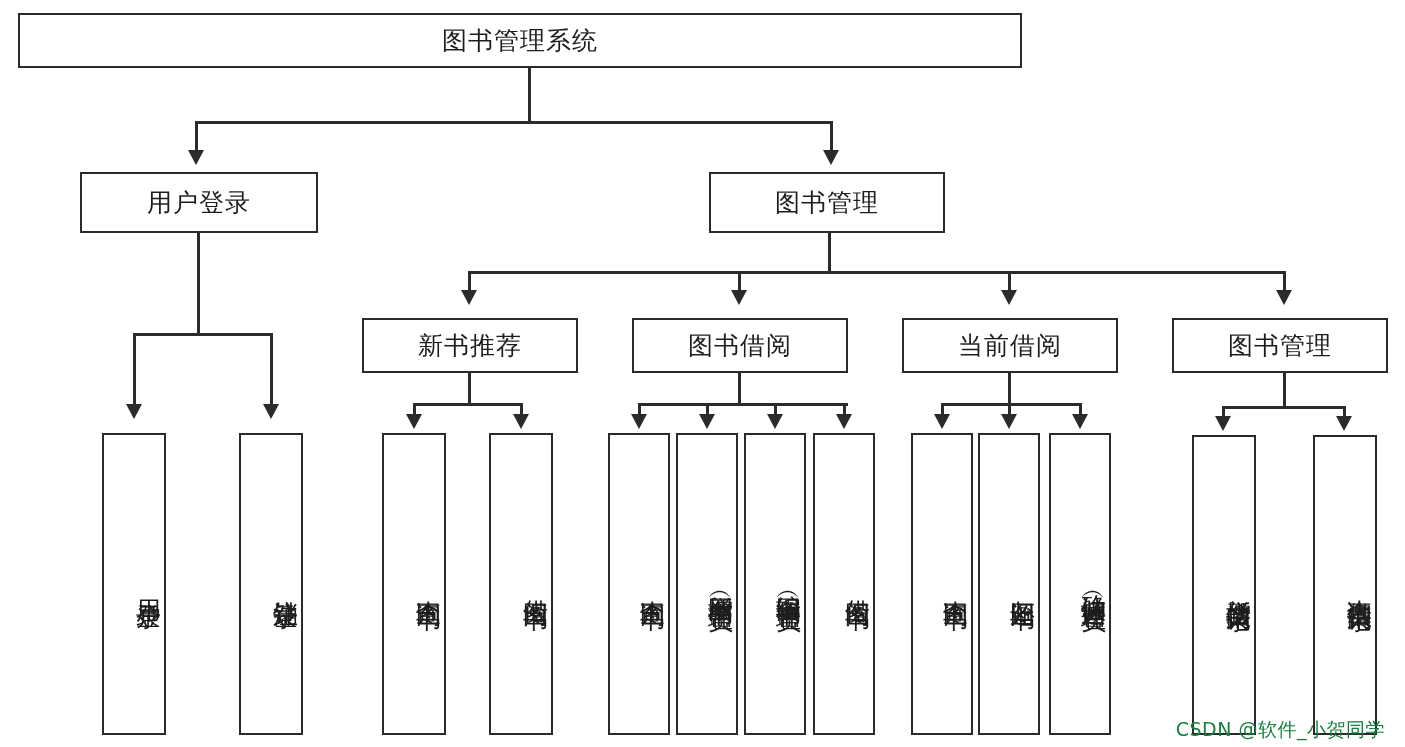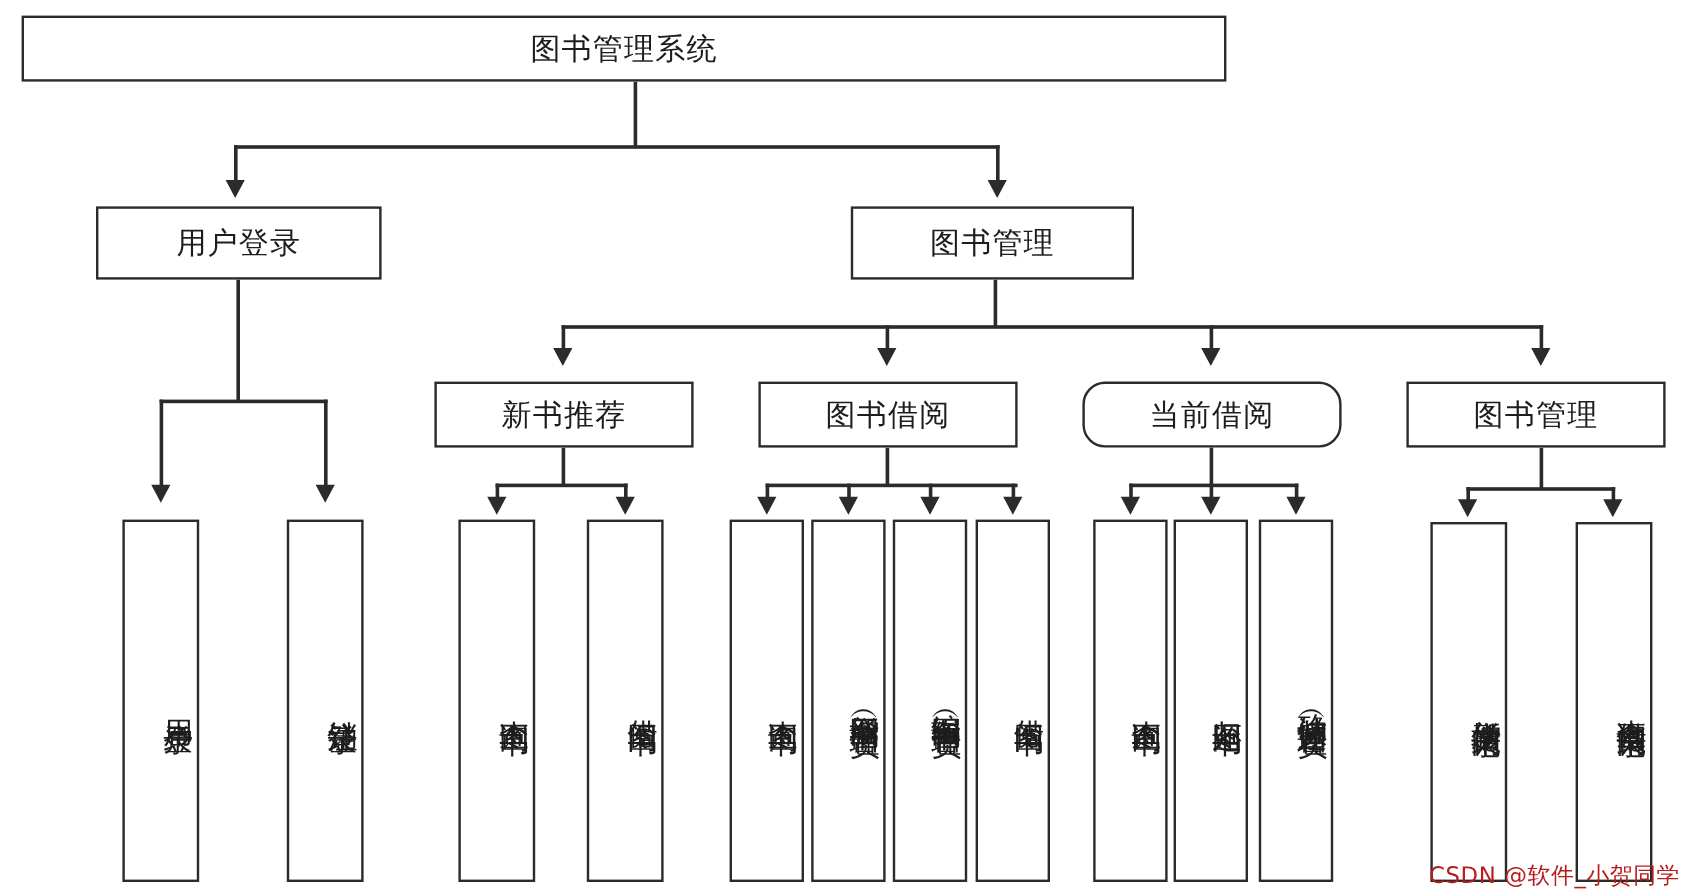--- a/index.html
+++ b/index.html
@@ -65,24 +65,24 @@
     width: 0;
     height: 0;
     border-left: 8px solid transparent;
     border-right: 8px solid transparent;
     border-top: 15px solid #2b2b2b;
     z-index: 2;
   }
   
   #watermark {
     position: absolute;
-    right: 5px;
+    right: 20px;
     bottom: 4px;
     font-size: 19px;
-    color: #b91c1c;
+    color: #15803d;
     letter-spacing: 0.5px;
     z-index: 9;
     white-space: nowrap;
   }
 </style>
 </head>
 <body>
 
 <div id="canvas">
 
@@ -123,21 +123,21 @@
   <div class="arrow" style="left:731px; top:290px;"></div>
   <div class="arrow" style="left:1001px; top:290px;"></div>
   <div class="arrow" style="left:1276px; top:290px;"></div>
 
   <div class="node horiz" style="left:632px; top:318px; width:216px; height:55px;">
     <span>图书借阅</span>
   </div>
   <div class="node horiz" style="left:362px; top:318px; width:216px; height:55px;">
     <span>新书推荐</span>
   </div>
-  <div class="node horiz" style="left:902px; top:318px; width:216px; height:55px;border-radius:19px;">
+  <div class="node horiz" style="left:902px; top:318px; width:216px; height:55px;">
     <span>当前借阅</span>
   </div>
   <div class="node horiz" style="left:1172px; top:318px; width:216px; height:55px;">
     <span>图书管理</span>
   </div>
 
   <div class="edge v" style="left:468px; top:373px; width:3px; height:32px;"></div>
   <div class="edge h" style="left:413px; top:403px; width:110px; height:3px;"></div>
   <div class="edge v" style="left:413px; top:403px; width:3px; height:14px;"></div>
   <div class="edge v" style="left:520px; top:403px; width:3px; height:14px;"></div>

